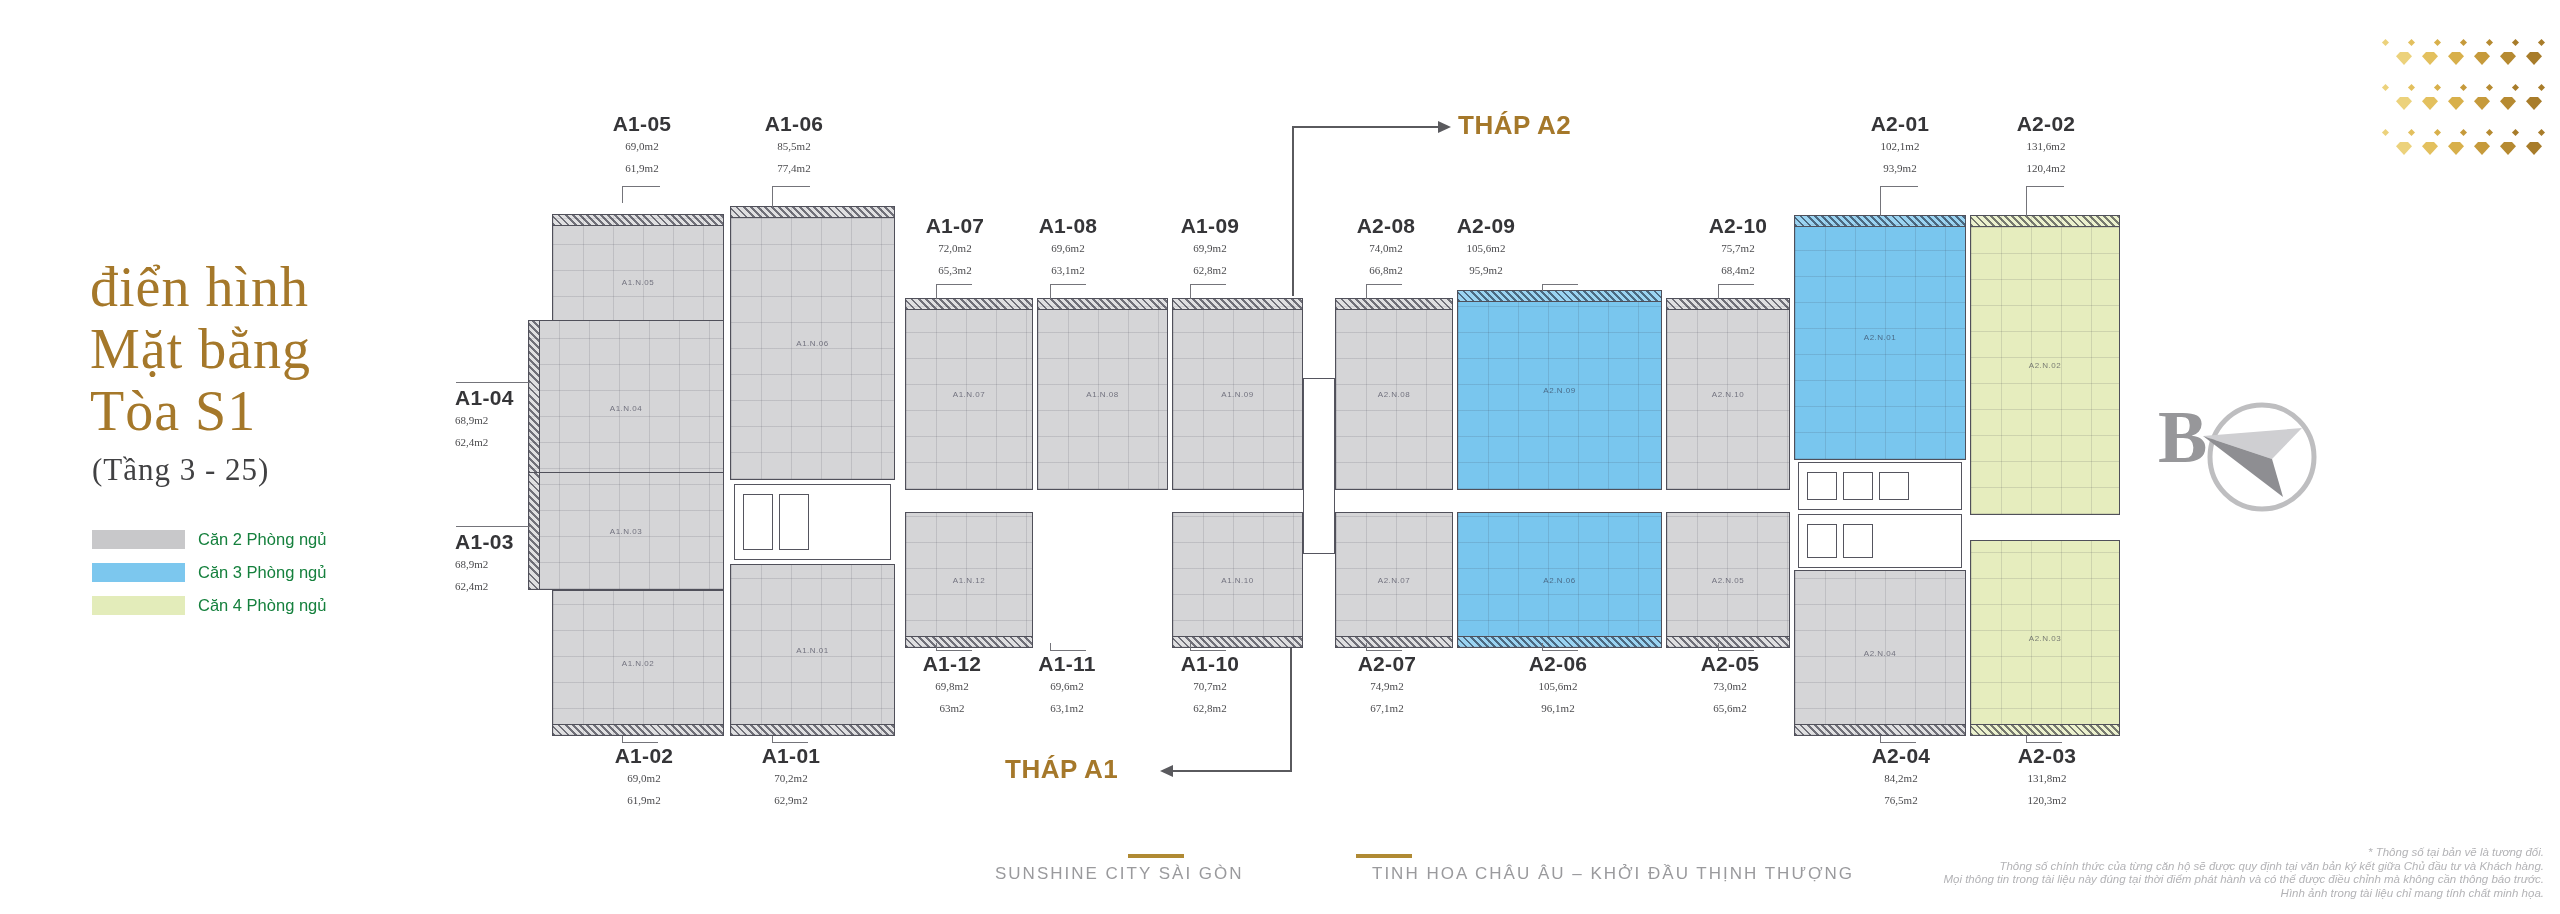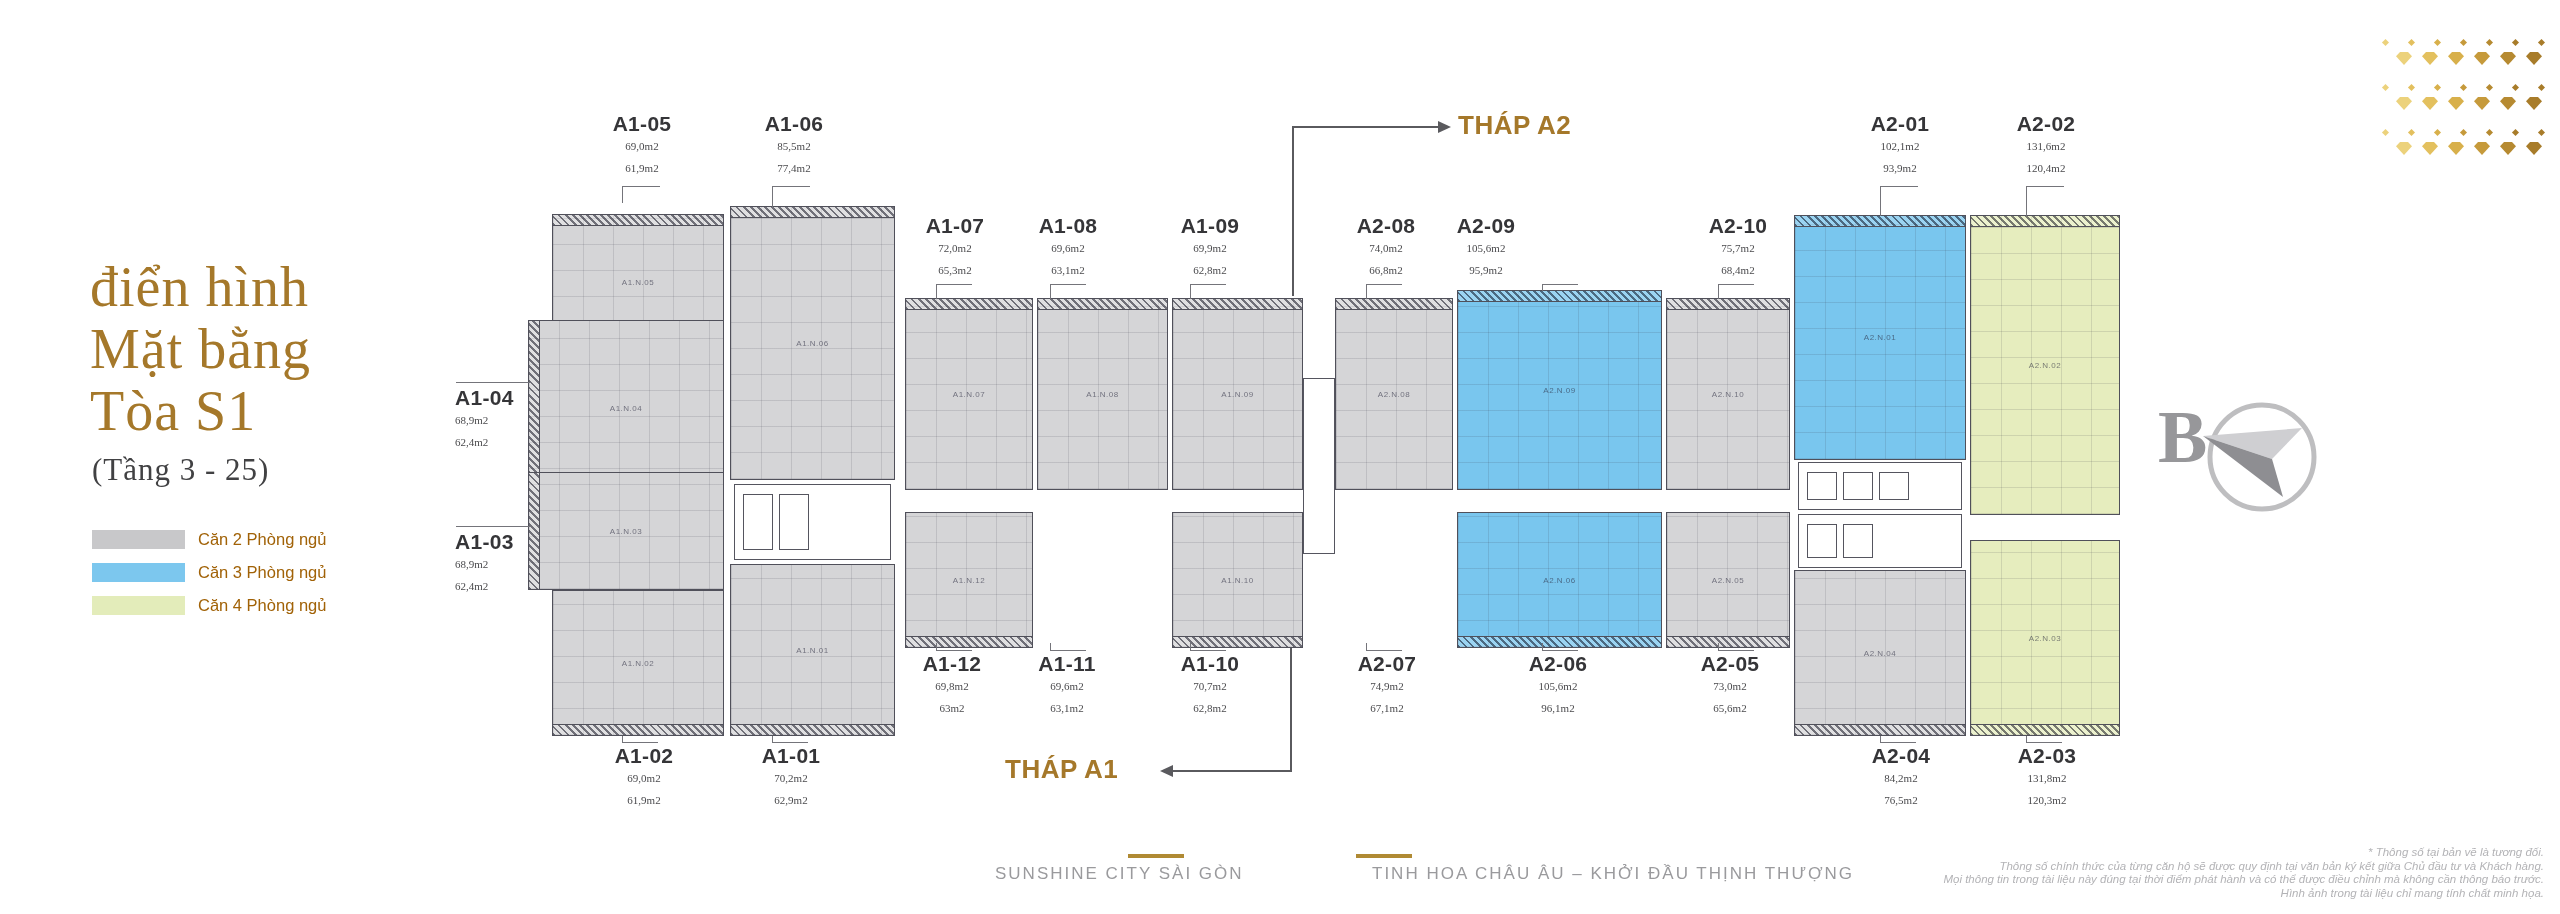--- a/index.html
+++ b/index.html
@@ -14,21 +14,21 @@
     font-size:56px;line-height:62px;font-weight:400;letter-spacing:1px;
   }
   .sub-title{
     position:absolute;left:92px;top:452px;width:300px;
     font-family:"Liberation Serif",serif;color:#414143;
     font-size:31px;letter-spacing:1px;
   }
   .legend{position:absolute;left:92px;top:530px;}
   .legend-row{position:relative;height:33px;}
   .legend-swatch{position:absolute;left:0;top:0;width:93px;height:19px;}
-  .legend-label{position:absolute;left:106px;top:0;font-size:16.5px;color:#a16207;line-height:19px;white-space:nowrap;}
+  .legend-label{position:absolute;left:106px;top:0;font-size:16.5px;color:#15803d;line-height:19px;white-space:nowrap;}
   
   #plan{position:absolute;left:0;top:0;width:2560px;height:914px;}
   .unit{
     position:absolute;box-sizing:border-box;border:1.5px solid #50505a;
     background-image:
       repeating-linear-gradient(0deg, rgba(55,55,70,.14) 0 1px, transparent 1px 26px),
       repeating-linear-gradient(90deg, rgba(55,55,70,.14) 0 1px, transparent 1px 30px);
   }
   .unit-code{
     position:absolute;inset:0;display:flex;align-items:center;justify-content:center;
@@ -267,20 +267,24 @@
       <div class="hatch hatch-bottom"></div>
       <div class="unit-code">A1.N.10</div>
     </div>
     <div class="ulabel" style="left: 1130px; top: 652px; width: 160px;">
       <div class="nm">A1-10</div>
       <div class="ar">70,7m2</div>
       <div class="ar">62,8m2</div>
     </div>
     <div class="leader" style="left: 1190px; top: 650px; width: 36px; height: 1px;"></div>
     <div class="leader" style="left: 1190px; top: 643px; width: 1px; height: 8px;"></div>
+    <div class="unit" style="left: 1335px; top: 512px; width: 118px; height: 136px; background-color: rgb(213, 213, 215);">
+      <div class="hatch hatch-bottom"></div>
+      <div class="unit-code">A2.N.07</div>
+    </div>
     <div class="ulabel" style="left: 1307px; top: 652px; width: 160px;">
       <div class="nm">A2-07</div>
       <div class="ar">74,9m2</div>
       <div class="ar">67,1m2</div>
     </div>
     <div class="leader" style="left: 1366px; top: 650px; width: 36px; height: 1px;"></div>
     <div class="leader" style="left: 1366px; top: 643px; width: 1px; height: 8px;"></div>
     <div class="unit" style="left: 1457px; top: 512px; width: 205px; height: 136px; background-color: rgb(121, 198, 238);">
       <div class="hatch hatch-bottom"></div>
       <div class="unit-code">A2.N.06</div>

